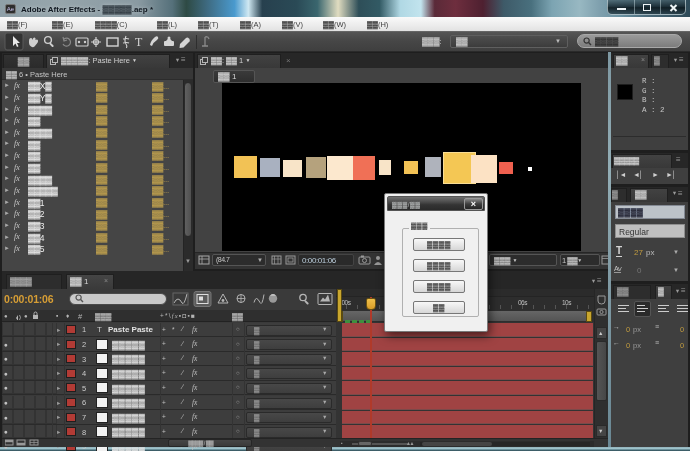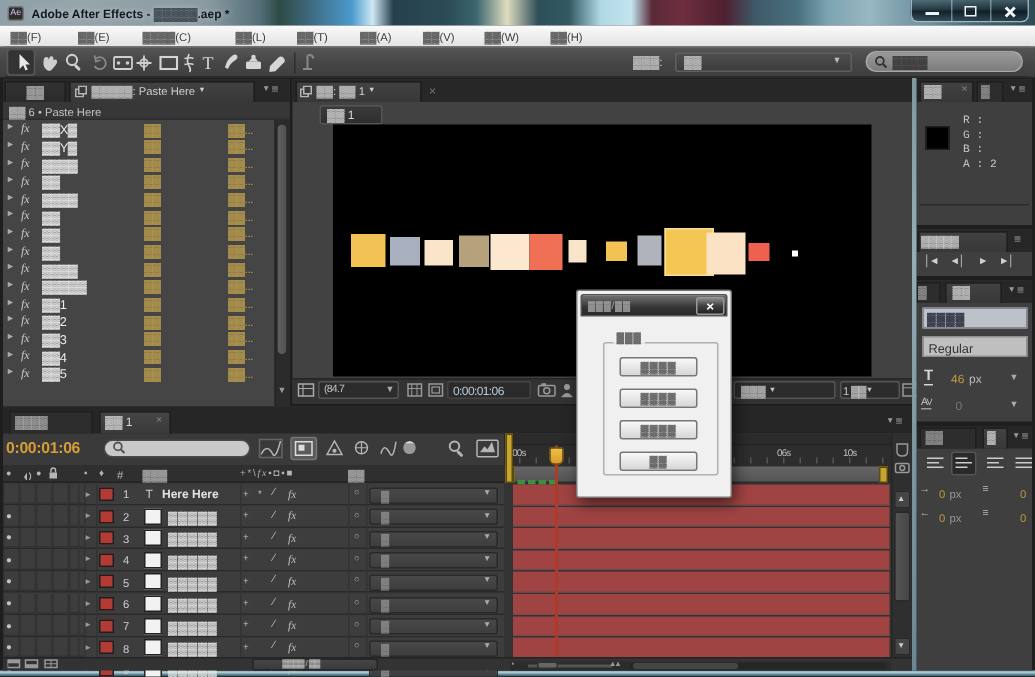--- a/index.html
+++ b/index.html
@@ -267,21 +267,21 @@
 <div class="tx" style="left:612px;top:190px;font-size:8px;color:#9a9a9a;">▓</div>
 <div class="abs" style="left:630px;top:188px;width:38px;height:14px;background:linear-gradient(180deg,#424242,#383838);border:1px solid #1f1f1f;border-bottom:0"></div>
 <div class="tx" style="left:635px;top:190px;font-size:8px;color:#cfcfcf;">▓▓</div>
 <div class="tx" style="left:671px;top:189.5px;font-size:7px;color:#999;transform:scale(.8)">▼</div>
 <div class="tx" style="left:678px;top:188.5px;font-size:8px;color:#999;">≡</div>
 <div class="abs" style="left:615px;top:205px;width:70px;height:14px;background:#bcc2c8;border:1px solid #848a94"></div>
 <div class="tx" style="left:618px;top:207.5px;font-size:8px;color:#20202e;background:#9aa7bb;letter-spacing:.5px">▓▓▓▓</div>
 <div class="abs" style="left:615px;top:224px;width:70px;height:14px;background:#bfbfbf;border:1px solid #8f8f8f"></div>
 <div class="tx" style="left:619px;top:226.5px;font-size:8.5px;color:#333;">Regular</div>
 <div class="tx" style="left:616px;top:246px;font-size:10px;color:#d5d5d5;font-weight:bold;border-bottom:1px solid #d5d5d5;line-height:10px">T</div>
-<div class="tx" style="left:634px;top:248px;font-size:8px;color:#c19b3f;">46</div>
+<div class="tx" style="left:634px;top:248px;font-size:8px;color:#c19b3f;">27</div>
 <div class="tx" style="left:646px;top:248px;font-size:8px;color:#bbb;">px</div>
 <div class="tx" style="left:673px;top:248.5px;font-size:6px;color:#aaa;">▼</div>
 <div class="tx" style="left:614px;top:265px;font-size:7px;color:#c5c5c5;letter-spacing:-1px;border-bottom:1px solid #999">A<span style="font-size:6px">V</span></div>
 <div class="tx" style="left:637px;top:266px;font-size:8px;color:#777;">0</div>
 <div class="tx" style="left:673px;top:266.5px;font-size:6px;color:#aaa;">▼</div>
 <div class="abs" style="left:611px;top:281px;width:77px;height:3px;background:#1e1e1e"></div>
 <div class="abs" style="left:611px;top:284px;width:77px;height:15px;background:#272727"></div>
 <div class="abs" style="left:613px;top:285px;width:38px;height:14px;background:#2d2d2d;border:1px solid #1f1f1f;border-bottom:0"></div>
 <div class="tx" style="left:617px;top:287px;font-size:8px;color:#9a9a9a;">▓▓</div>
 <div class="abs" style="left:655px;top:285px;width:17px;height:14px;background:linear-gradient(180deg,#424242,#383838);border:1px solid #1f1f1f;border-bottom:0"></div>
@@ -384,21 +384,21 @@
 <div class="abs" style="left:46px;top:322.5px;width:11px;height:13.6px;background:#3d3d3d;border:1px solid #333;border-top:0"></div>
 <div class="abs" style="left:52px;top:322.5px;width:1px;height:14.6px;background:#333"></div>
 <div class="abs" style="left:64px;top:322.5px;width:1px;height:14.6px;background:#333"></div>
 <div class="abs" style="left:160px;top:322.5px;width:1px;height:14.6px;background:#333"></div>
 <div class="abs" style="left:232px;top:322.5px;width:1px;height:14.6px;background:#333"></div>
 <div class="abs" style="left:244px;top:322.5px;width:1px;height:14.6px;background:#333"></div>
 <div class="tx" style="left:56px;top:326.5px;font-size:5.5px;color:#999;">►</div>
 <div class="abs" style="left:66px;top:325.0px;width:10px;height:9px;background:#b23b35;border:1px solid #1e1e1e"></div>
 <div class="tx" style="left:82px;top:325.3px;font-size:7.5px;color:#ccc;">1</div>
 <div class="tx" style="left:97px;top:324.5px;font-size:8px;color:#ccc;">T</div>
-<div class="tx" style="left:108px;top:325.0px;font-size:8px;color:#e2e2e2;font-weight:bold">Here Here</div>
+<div class="tx" style="left:108px;top:325.0px;font-size:8px;color:#e2e2e2;font-weight:bold">Paste Paste</div>
 <div class="tx" style="left:162px;top:325.5px;font-size:6.5px;color:#c0c0c0;">+</div>
 <div class="tx" style="left:172px;top:325.5px;font-size:6.5px;color:#c0c0c0;">*</div>
 <div class="tx" style="left:182px;top:325.0px;font-size:7px;color:#c0c0c0;">∕</div>
 <div class="tx" style="left:192px;top:324.5px;font-size:7.5px;color:#c0c0c0;"><i style="font-family:Liberation Serif">fx</i></div>
 <div class="tx" style="left:236px;top:326.0px;font-size:6px;color:#b5b5b5;">○</div>
 <div class="abs" style="left:246px;top:324.5px;width:86px;height:11px;background:linear-gradient(180deg,#484848,#3e3e3e);border:1px solid #2a2a2a;border-radius:2px"></div>
 <div class="tx" style="left:254px;top:325.5px;font-size:7.5px;color:#bbb;opacity:.65">▓</div>
 <div class="tx" style="left:322px;top:326.0px;font-size:5.5px;color:#aaa;">▼</div>
 <div class="abs" style="left:2px;top:337.1px;width:334px;height:14.6px;background:#3d3d3d;border-bottom:1px solid #2a2a2a"></div>
 <div class="abs" style="left:2px;top:337.1px;width:11px;height:13.6px;background:#3d3d3d;border:1px solid #333;border-top:0"></div>

